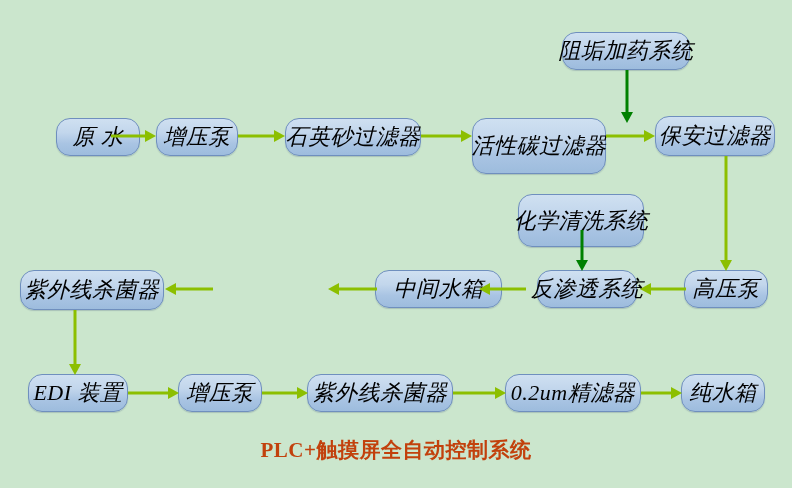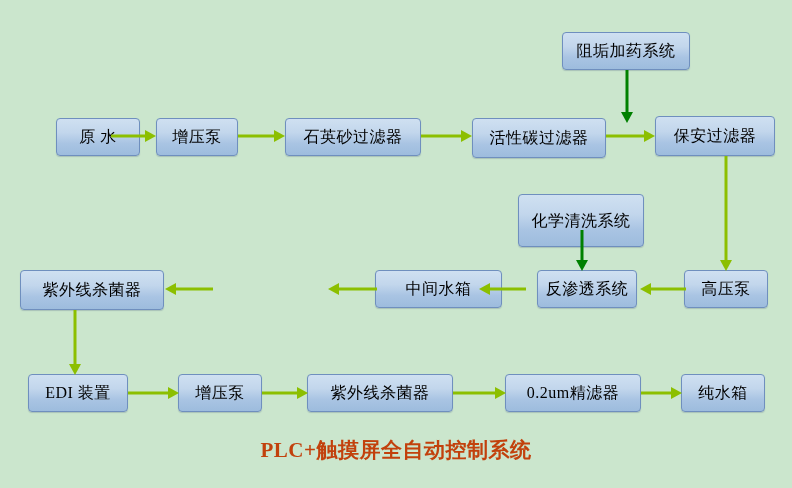--- a/index.html
+++ b/index.html
@@ -16,32 +16,33 @@
   #canvas {
     position: relative;
     width: 792px;
     height: 488px;
   }
   
   .node {
     position: absolute;
     box-sizing: border-box;
     border: 1px solid #6f8fbe;
-    border-radius: 4px;
+    border-radius: 14px;
     background: linear-gradient(to bottom, #cfe0f1 0%, #c2d6ec 38%, #a9c4e3 68%, #9dbcdd 100%);
     color: #000;
     display: flex;
     align-items: center;
     justify-content: center;
     text-align: center;
-    font-size: 16px;
+    font-size: 22px;
     line-height: 1;
     letter-spacing: 0.5px;
     white-space: nowrap;
     box-shadow: 0 1px 1px rgba(90,110,140,0.30);
+    font-style: italic;
   }
   .node .lbl {
     display: block;
     padding: 0 4px;
   }
   
   .arrow {
     position: absolute;
   }
   .arrow svg {
@@ -70,21 +71,21 @@
   </div>
 
   <div class="node" style="left:156px; top:118px; width:82px; height:38px;">
     <span class="lbl">增压泵</span>
   </div>
 
   <div class="node" style="left:285px; top:118px; width:136px; height:38px;">
     <span class="lbl">石英砂过滤器</span>
   </div>
 
-  <div class="node" style="left:472px; top:118px; width:134px; height:40px;">
+  <div class="node" style="left:472px; top:118px; width:134px; height:56px;">
     <span class="lbl">活性碳过滤器</span>
   </div>
 
   <div class="node" style="left:655px; top:116px; width:120px; height:40px;">
     <span class="lbl">保安过滤器</span>
   </div>
 
   <div class="node" style="left:562px; top:32px; width:128px; height:38px;">
     <span class="lbl">阻垢加药系统</span>
   </div>

